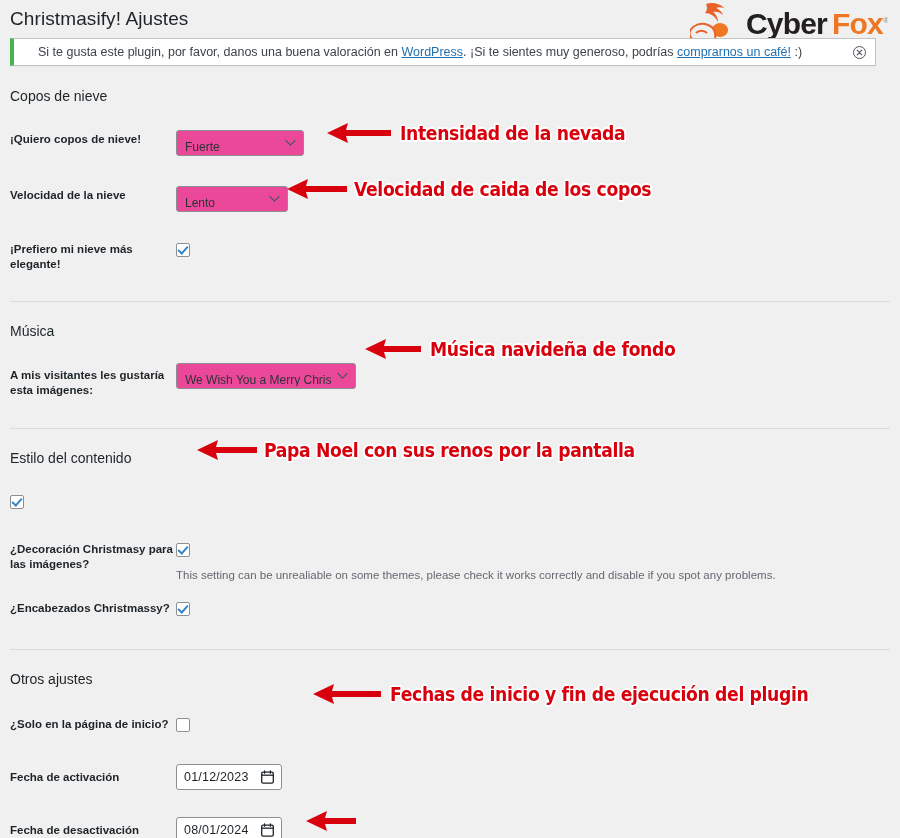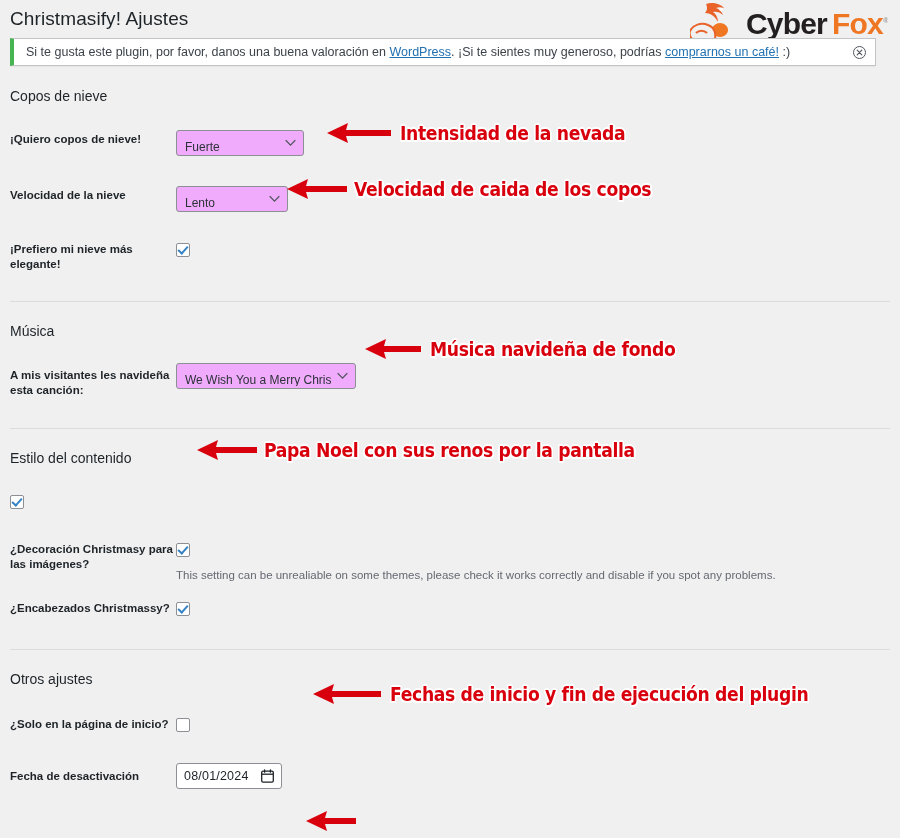--- a/index.html
+++ b/index.html
@@ -70,21 +70,21 @@
   .notice {
     position: relative;
     margin: 0 24px 0 10px;
     background: #fff;
     border: 1px solid #c3c4c7;
     border-left: 4px solid #46b450;
     box-shadow: 0 1px 1px rgba(0,0,0,.04);
     height: 28px;
     display: flex;
     align-items: center;
-    padding: 0 12px;
+    padding: 0 24px;
     box-sizing: border-box;
   }
   .notice-text {
     font-size: 12.5px;
     color: #3c434a;
     line-height: 16px;
   }
   .notice-text a {
     color: #2271b1;
     text-decoration: underline;
@@ -136,21 +136,21 @@
   }
   .row-field {
     flex: 1;
     position: relative;
   }
 
   
   select.wp-select {
     -webkit-appearance: none;
     appearance: none;
-    background: #f0abfc;
+    background: #ec4899;
     border: 1px solid #8c8f94;
     border-radius: 3px;
     box-shadow: 0 0 0 transparent;
     color: #2c3338;
     font-family: "Liberation Sans", sans-serif;
     font-size: 12px;
     line-height: 1;
     padding: 8px 24px 0 8px;
     height: 26px;
     box-sizing: border-box;
@@ -327,21 +327,21 @@
     <div class="row-field" style="padding-top:3px;">
       <input type="checkbox" class="cbx" checked="" style="">
     </div>
   </div>
 
   <hr class="divider" style="margin-top:29px;">
 
   <h2 class="section-title" style="margin-top:21px;">Música</h2>
 
   <div class="row" style="margin-top:27px;">
-    <div class="row-label">A mis visitantes les navideña esta canción:</div>
+    <div class="row-label">A mis visitantes les gustaría esta imágenes:</div>
     <div class="row-field" style="position:relative;top:-3px;">
       <span class="select-shell">
         <select class="wp-select sel-song">
           <option>We Wish You a Merry Christmas</option>
         </select>
         <span class="chev">
           <svg width="11" height="7" viewBox="0 0 11 7" xmlns="http://www.w3.org/2000/svg">
               <path d="M1 1 L5.5 5.6 L10 1" fill="none" stroke="#50575e" stroke-width="1.2" stroke-linecap="round"></path>
             </svg>
         </span>
@@ -378,20 +378,35 @@
 
   <h2 class="section-title" style="margin-top:21px;">Otros ajustes</h2>
 
   <div class="row" style="margin-top:28px;">
     <div class="row-label">¿Solo en la página de inicio?</div>
     <div class="row-field" style="padding-top:3px;">
       <input type="checkbox" class="cbx" style="">
     </div>
   </div>
 
+  <div class="row" style="margin-top:28px;">
+    <div class="row-label" style="padding-top:6px;">Fecha de activación</div>
+    <div class="row-field">
+      <span class="date-shell">
+        <span class="date-value">01/12/2023</span>
+        <span class="cal-icon">
+          <svg width="13" height="14" viewBox="0 0 13 14" xmlns="http://www.w3.org/2000/svg">
+            <rect x="0.7" y="2.2" width="11.6" height="11" rx="1.4" fill="none" stroke="#1d2327" stroke-width="1.3"></rect>
+            <path d="M0.7 5.2 H12.3" stroke="#1d2327" stroke-width="1.3"></path>
+            <path d="M3.6 0.8 V3.2 M9.4 0.8 V3.2" stroke="#1d2327" stroke-width="1.3" stroke-linecap="round"></path>
+          </svg>
+        </span>
+      </span>
+    </div>
+  </div>
 
   <div class="row" style="margin-top:27px;">
     <div class="row-label" style="padding-top:6px;">Fecha de desactivación</div>
     <div class="row-field">
       <span class="date-shell">
         <span class="date-value">08/01/2024</span>
         <span class="cal-icon">
           <svg width="13" height="14" viewBox="0 0 13 14" xmlns="http://www.w3.org/2000/svg">
             <rect x="0.7" y="2.2" width="11.6" height="11" rx="1.4" fill="none" stroke="#1d2327" stroke-width="1.3"></rect>
             <path d="M0.7 5.2 H12.3" stroke="#1d2327" stroke-width="1.3"></path>

